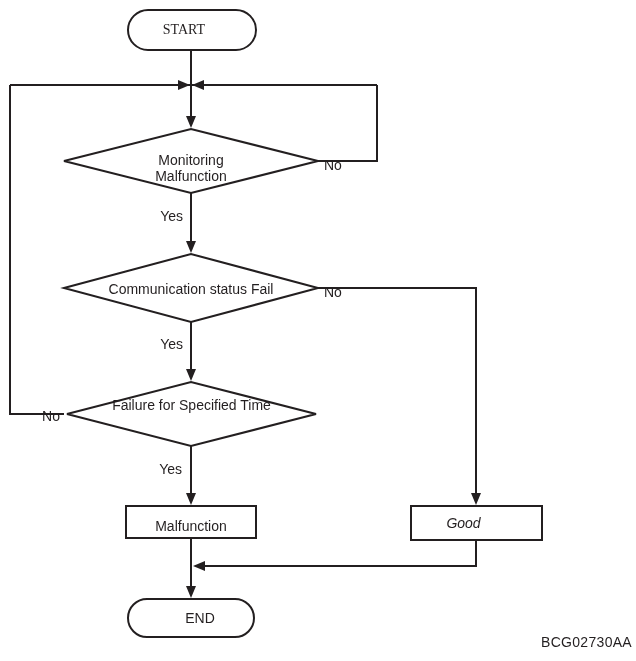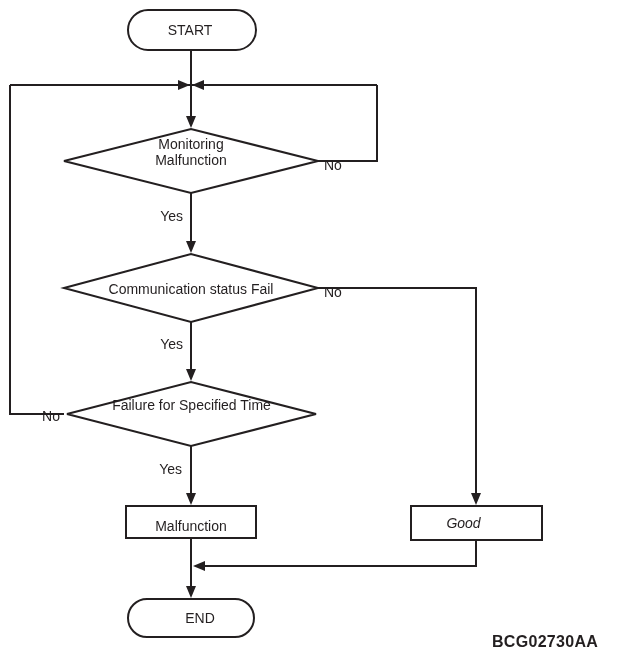--- a/index.html
+++ b/index.html
@@ -33,23 +33,24 @@
   }
   .center-text {
     display: flex;
     align-items: center;
     justify-content: center;
   }
   .multi span { display: block; }
   .edge-label { line-height: 14px; margin-top: 12px; }
   .align-right { text-align: right; }
   .code-label {
-    font-size: 16px;
-    font-weight: bold;
+    font-size: 14px;
+    font-weight: normal;
     letter-spacing: 0.3px;
+    text-align: right;
   }
 </style>
 </head>
 <body>
 
 <div class="canvas">
 
   <svg width="636" height="661" viewBox="0 0 636 661">
     <g fill="none" stroke="#231f20" stroke-width="2">
 
@@ -79,25 +80,25 @@
       <polygon points="204,80 204,90 192,85"></polygon>
       <polygon points="186,241 196,241 191,253"></polygon>
       <polygon points="186,369 196,369 191,381"></polygon>
       <polygon points="186,493 196,493 191,505"></polygon>
       <polygon points="471,493 481,493 476,505"></polygon>
       <polygon points="205,561 205,571 193,566"></polygon>
       <polygon points="186,586 196,586 191,598"></polygon>
     </g>
   </svg>
 
-  <div class="label node-label center-text" style="left:138px; top:10px; width:104px; height:40px;">
+  <div class="label node-label center-text" style="left:132px; top:10px; width:104px; height:40px;font-family:Liberation Serif, serif;">
     <span>START</span>
   </div>
 
-  <div class="label node-label multi" style="left:64px; top:136px; width:254px;">
+  <div class="label node-label multi" style="left:64px; top:152px; width:254px;">
     <span>Monitoring</span>
     <span>Malfunction</span>
   </div>
 
   <div class="label node-label" style="left:64px; top:281px; width:254px;">
     <span>Communication status Fail</span>
   </div>
 
   <div class="label node-label multi" style="left:67px; top:397px; width:249px;">
     <span>Failure for Specified Time</span>

